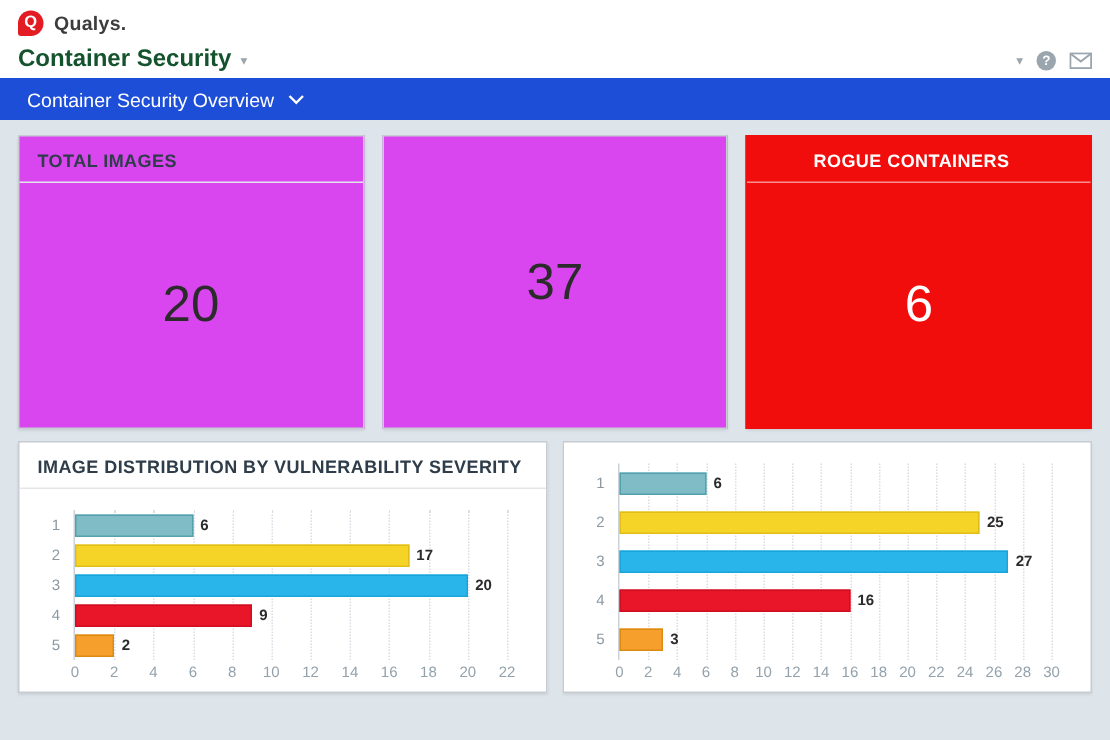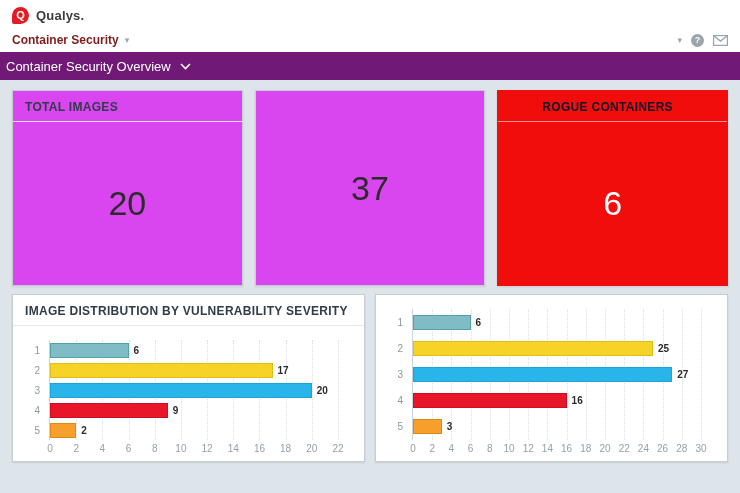--- a/index.html
+++ b/index.html
@@ -15,50 +15,50 @@
   .header-top { height:28px; display:flex; align-items:center; padding:2px 12px 0; }
   .logo-mark {
     width:17px; height:17px; border-radius:50% 50% 50% 2px;
     background:#e31b22; color:#fff; font-weight:bold; font-size:11px;
     display:flex; align-items:center; justify-content:center; margin-right:7px;
   }
   .brand { font-size:13px; font-weight:bold; color:#3c3c3c; letter-spacing:.2px; }
 
   .header-bottom { height:24px; display:flex; align-items:center; padding:0 12px; position:relative; }
   .module-select { display:flex; align-items:center; gap:6px; cursor:pointer; }
-  .module-label { font-size:12px; font-weight:bold; color:#7f1d1d; }
+  .module-label { font-size:16px; font-weight:bold; color:#14532d; }
   .caret { font-size:9px; color:#9aa5ad; }
 
   .nav { position:absolute; left:50%; top:0; height:100%; transform:translateX(-52%);
          display:flex; align-items:center; gap:20px; }
   .nav-item { font-size:10.5px; font-weight:bold; letter-spacing:.4px; color:#4d7396;
               height:100%; display:flex; align-items:center; cursor:pointer; border-bottom:2px solid transparent; }
   .nav-item.active { color:#232f3a; border-bottom:2px solid #1d5fb5; }
 
   .user-area { margin-left:auto; display:flex; align-items:center; gap:9px; }
   .user-name { font-size:10.5px; color:#5b6a75; cursor:pointer; }
   .help-icon { width:13px; height:13px; border-radius:50%; background:#9aa5ad; color:#fff;
                font-size:9px; font-weight:bold; display:flex; align-items:center; justify-content:center; cursor:pointer; }
   .mail-icon { display:flex; align-items:center; cursor:pointer; }
 
   
-  .subheader { height:28px; background:#701a75; display:flex; align-items:center; padding:0 6px; gap:9px; cursor:pointer; }
+  .subheader { height:28px; background:#1d4ed8; display:flex; align-items:center; padding:0 18px; gap:9px; cursor:pointer; }
   .subheader-title { color:#fff; font-size:13px; }
 
   
   .content { padding:10px 12px 0; }
   .cards-row { display:grid; grid-template-columns:1fr 1fr 1fr; gap:12px; height:196px; }
   .card { background:#d946ef; border:1px solid #c6ccd2; box-shadow:0 1px 2px rgba(0,0,0,.10);
           display:flex; flex-direction:column; }
   .card-title { padding:9px 12px 7px; font-size:12px; font-weight:bold; color:#2e3d49;
                 letter-spacing:.3px; border-bottom:1px solid #e4e7ea; }
   .card-body { flex:1; display:flex; align-items:center; justify-content:center;
                font-size:34px; color:#2b2b2b; }
   .card.alert { background:#f20d0d; border-color:#f20d0d; }
-  .card.alert .card-title { color:#0f172a; border-bottom-color:rgba(255,255,255,.55);padding-left:44px; }
+  .card.alert .card-title { color:#ffffff; border-bottom-color:rgba(255,255,255,.55);padding-left:44px; }
   .card.alert .card-body { color:#fff; }
 
   .charts-row { display:grid; grid-template-columns:1fr 1fr; gap:10px; height:168px; margin-top:8px; }
   .panel { background:#fff; border:1px solid #c6ccd2; box-shadow:0 1px 2px rgba(0,0,0,.10);
            display:flex; flex-direction:column; }
   .panel-title { padding:9px 12px 7px; font-size:12px; font-weight:bold; color:#2e3d49;
                  letter-spacing:.3px; border-bottom:1px solid #e4e7ea; }
 
   .chart-body { flex:1; display:flex; flex-direction:column; padding:14px 26px 4px 10px; }
   .plot { flex:1; display:flex; }

